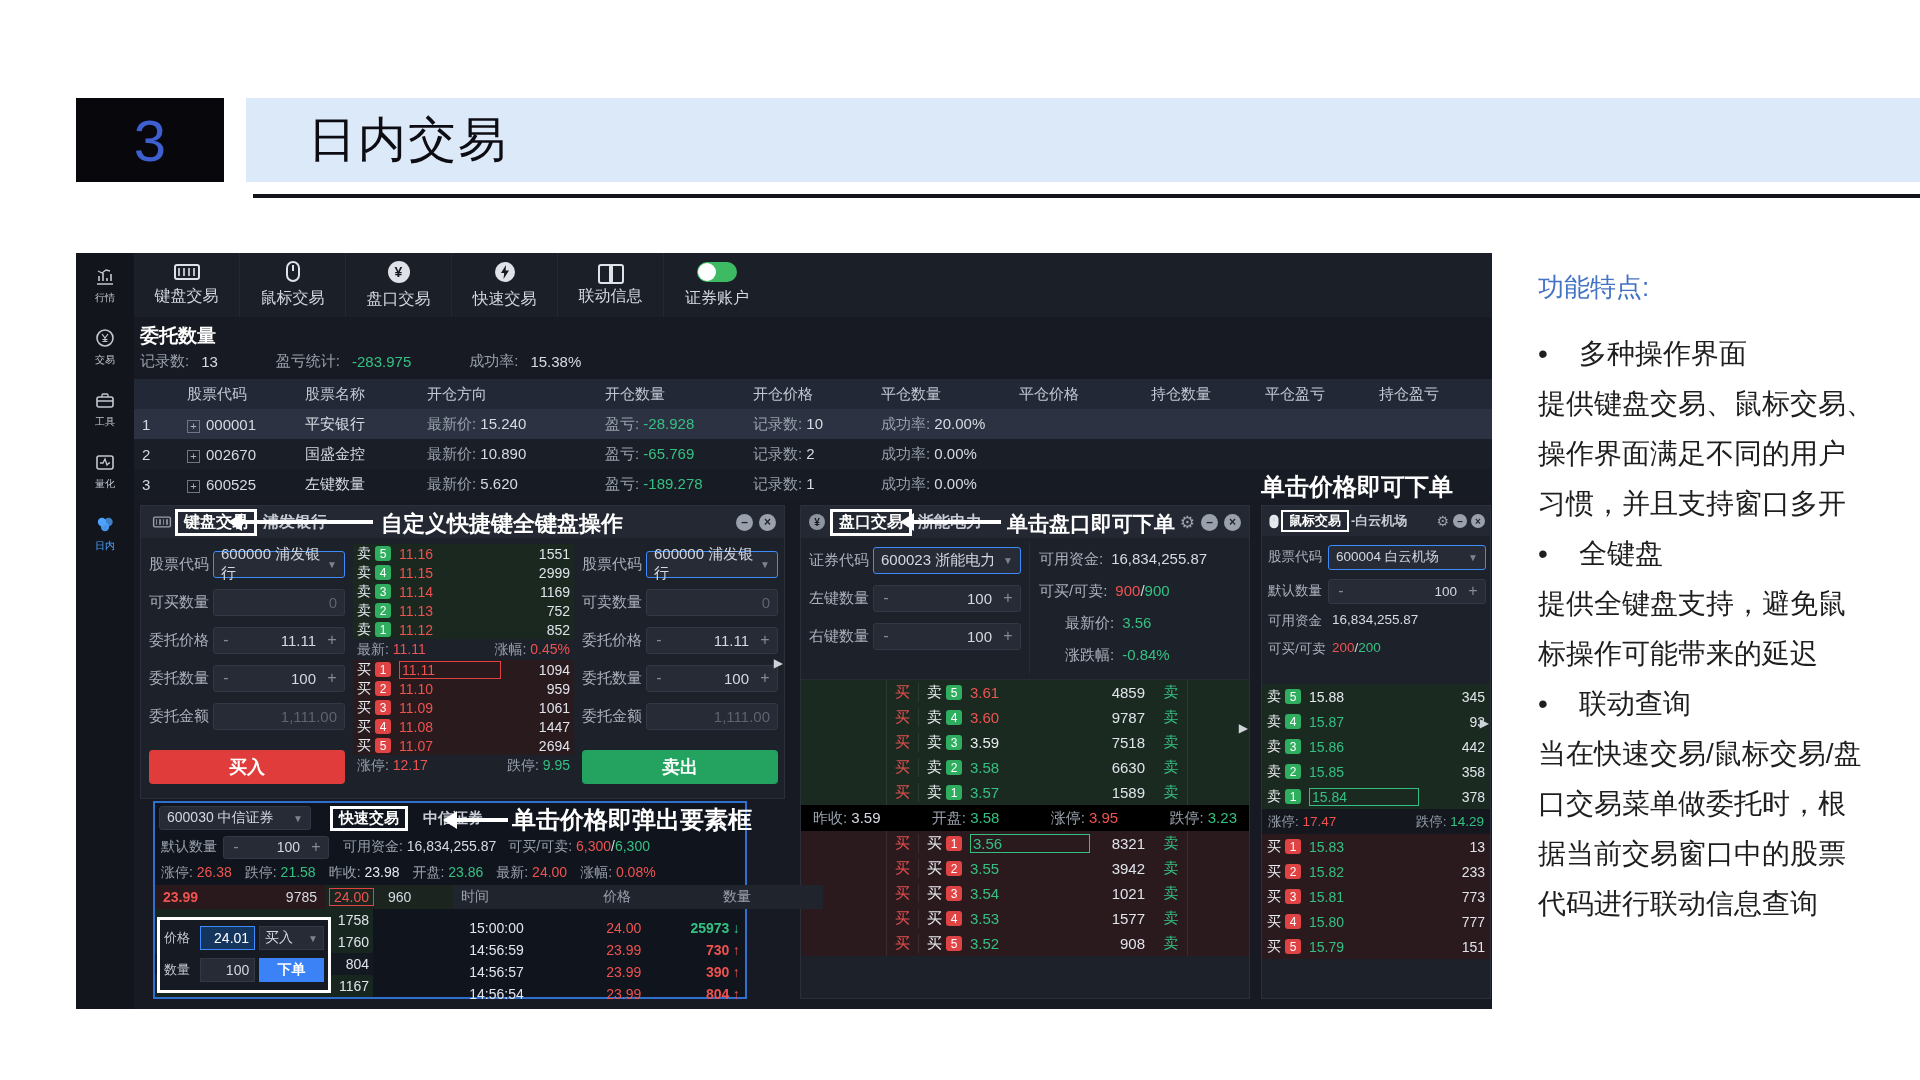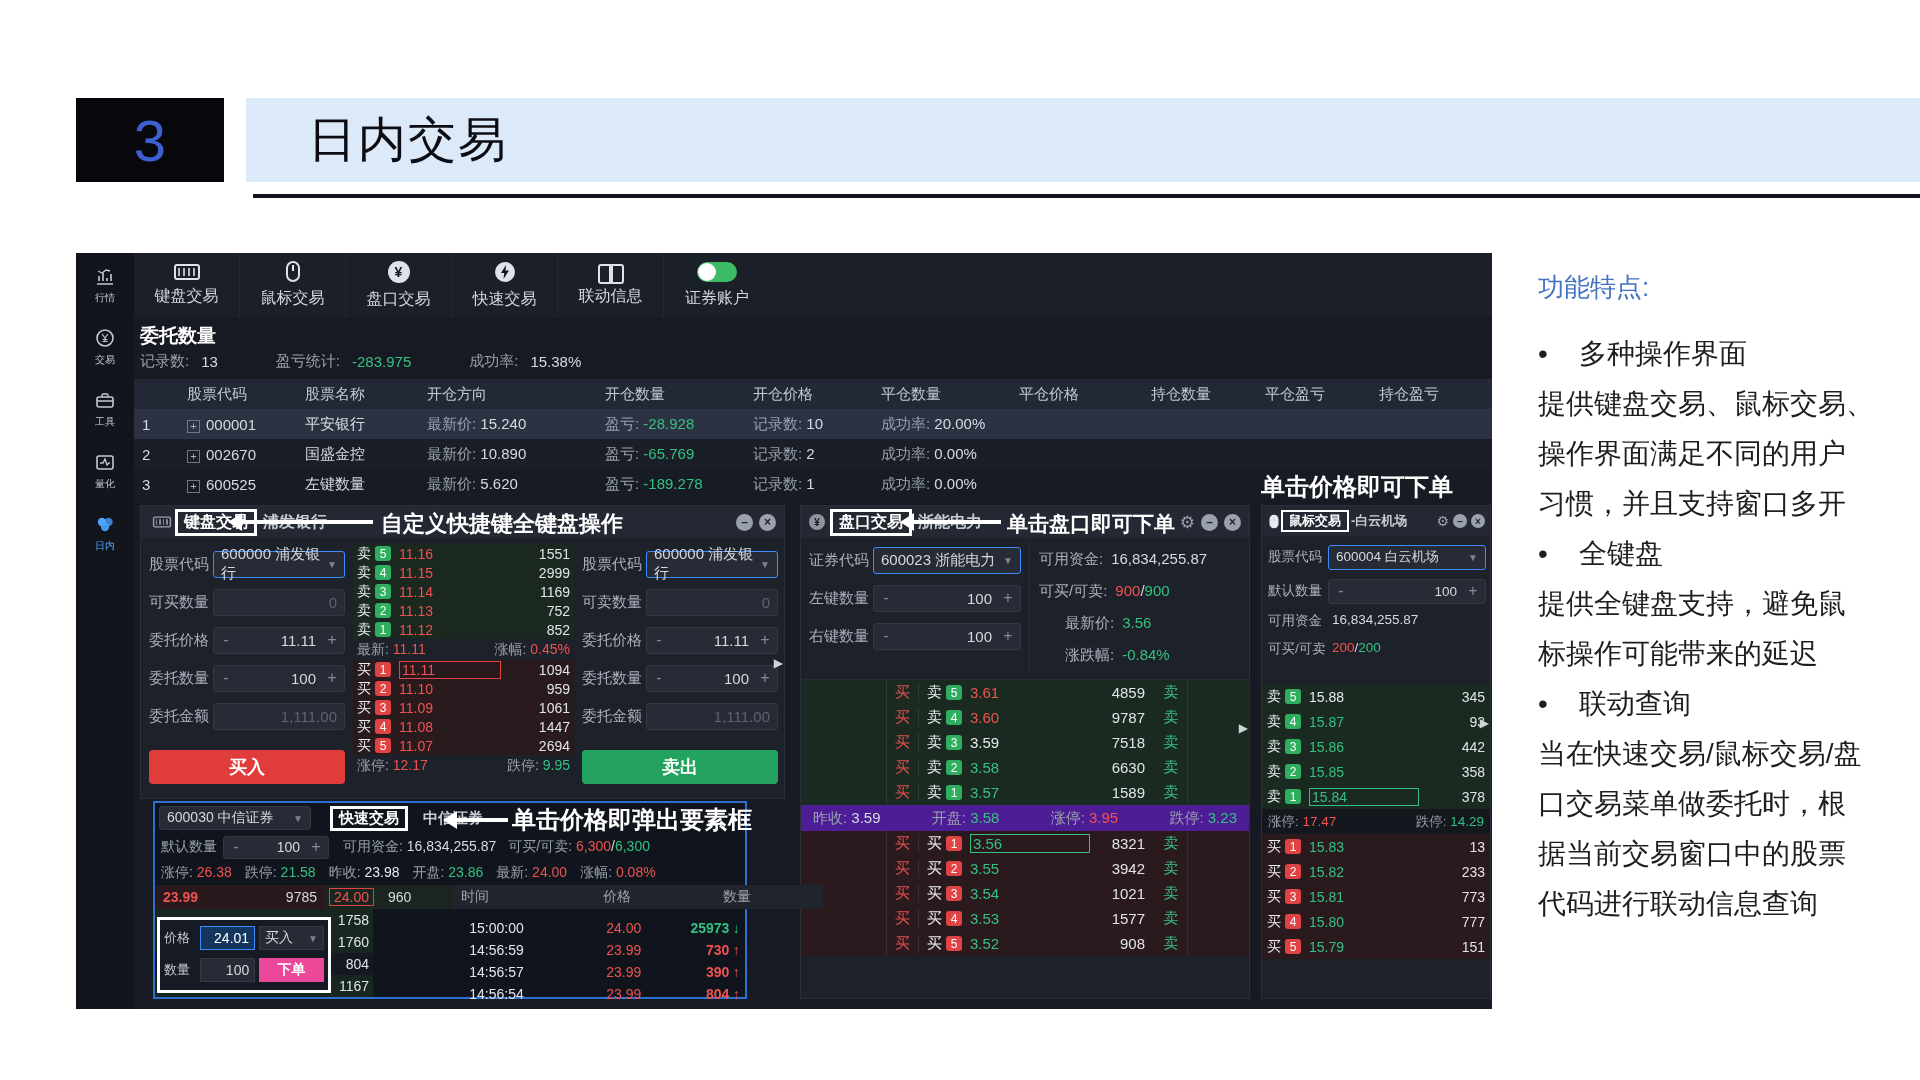--- a/index.html
+++ b/index.html
@@ -135,21 +135,21 @@
   .pk-row.ask { background:#1b2a21; }
   .pk-row.bid { background:#2a1a1d; }
   .dep-l { width:86px; height:100%; border-right:1px solid rgba(120,130,150,.18); flex:none; }
   .dep-r { width:62px; height:100%; border-left:1px solid rgba(120,130,150,.18); flex:none; }
   .act { width:32px; text-align:center; flex:none; font-size:15px; }
   .act.b { color:#e05050; border-right:1px solid rgba(120,130,150,.18); }
   .act.s { color:#35c082; }
   .pk-row .sch { margin-left:8px; }
   .pk-row .bprice { width:66px; }
   .pk-row .bprice.boxed-green { width:120px; }
-  .pk-mid { display:flex; height:26px; align-items:center; background:#4c1d95; padding:0 12px;
+  .pk-mid { display:flex; height:26px; align-items:center; background:#000000; padding:0 12px;
             justify-content:space-between; font-size:15px; }
 
   
   .ms { left:1185px; top:252px; width:230px; height:494px; font-size:14px; }
   .ms .ptitle { height:30px; padding:0 5px; }
   .ms .wbox { font-size:13px; border-width:2px; }
   .ms .psub { font-size:13px; margin-left:2px; }
   .ms .wbtn { width:14px; height:14px; font-size:10px; }
   .ms-form { position:absolute; left:6px; top:38px; width:218px; }
   .ms-form .frow { height:26px; margin-bottom:8px; }
@@ -191,21 +191,21 @@
   .popup { position:absolute; left:2px; top:8px; width:174px; height:76px; border:3px solid #fff;
            background:#161a22; padding:5px 4px; z-index:4; }
   .pp-row { display:flex; align-items:center; height:26px; margin-bottom:6px; gap:4px; }
   .pp-lbl { width:32px; color:#c3c9d4; font-size:13px; flex:none; }
   .pp-price { width:56px; height:24px; background:#14365e; border:1px solid #3d8bfd; color:#fff;
               display:flex; align-items:center; justify-content:flex-end; padding:0 5px; }
   .pp-side { width:66px; height:24px; background:#262b35; border:1px solid #323846; display:flex;
              align-items:center; padding:0 5px; color:#d4d8e0; }
   .pp-qty { width:56px; height:24px; background:#262b35; border:1px solid #323846; color:#d4d8e0;
             display:flex; align-items:center; justify-content:flex-end; padding:0 5px; }
-  .pp-btn { width:66px; height:24px; background:#ec4899; border:none; color:#fff; font-weight:bold;
+  .pp-btn { width:66px; height:24px; background:#3b82f6; border:none; color:#fff; font-weight:bold;
             font-size:14px; font-family:inherit; }
   .trades { position:absolute; left:222px; top:8px; right:2px; }
   .tr-row { display:flex; height:22px; align-items:center; }
   .tr-t { width:150px; text-align:right; color:#e2e5ec; }
   .tr-p { width:120px; text-align:right; }
   .tr-q { width:90px; text-align:right; font-weight:bold; }
   .tr-a { width:14px; text-align:center; font-weight:bold; }
 
   
   .anno-mouse { position:absolute; left:1185px; top:218px; font-size:24px; }

